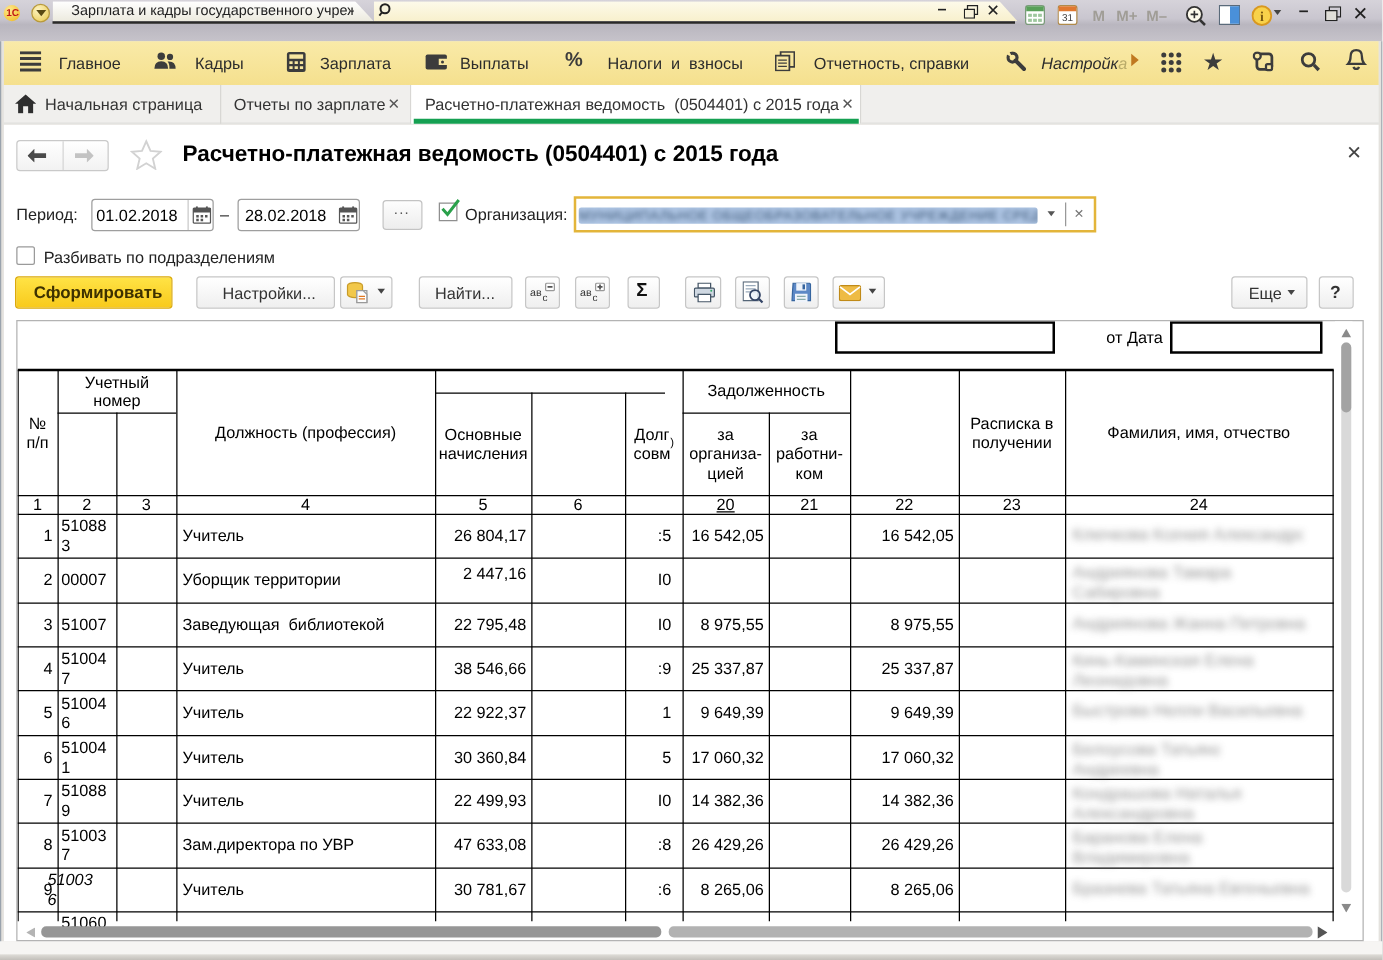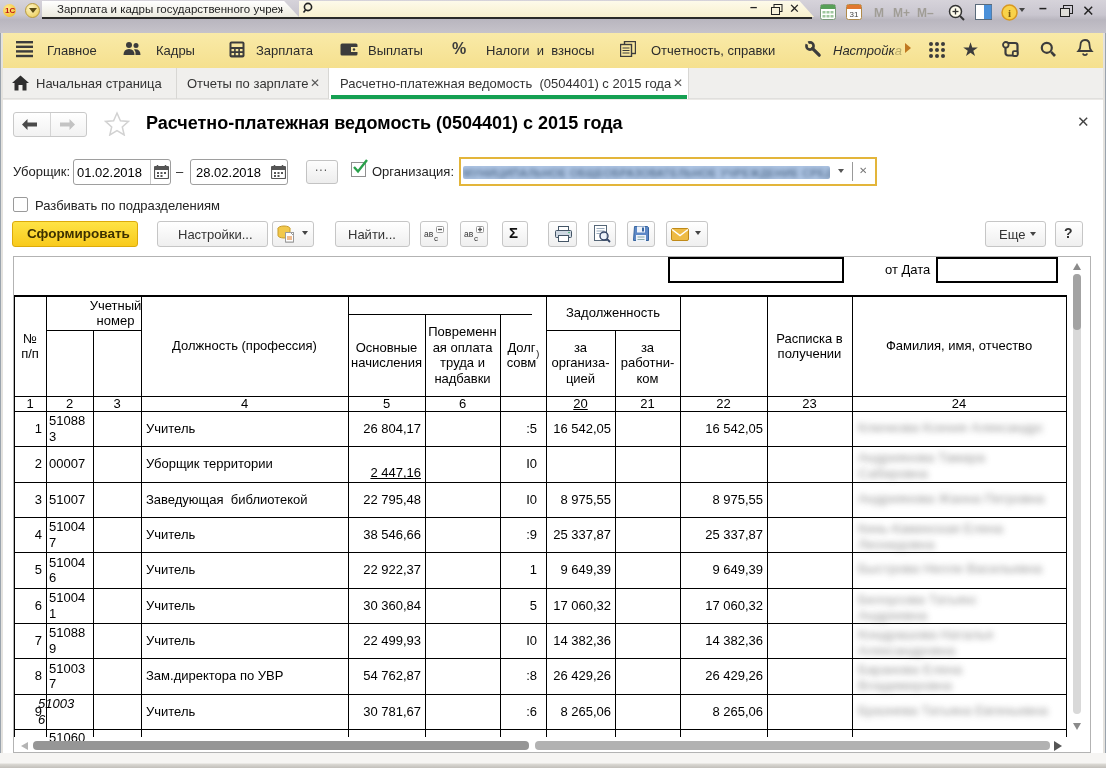--- a/index.html
+++ b/index.html
@@ -216,21 +216,21 @@
     </svg>
   <svg class="abs" style="left:60px;top:119px;" width="15" height="11">
       <path d="M9.5 0 L9.5 3.6 L0 3.6 L0 7.4 L9.5 7.4 L9.5 11 L15 5.5 Z" fill="#c3c3c3"></path>
     </svg>
   <svg class="abs" style="left:104px;top:111px;" width="26" height="25">
       <path d="M13 2 L16.4 9.7 L24.5 10.4 L18.3 15.9 L20.2 24 L13 19.6 L5.8 24 L7.7 15.9 L1.5 10.4 L9.6 9.7 Z" fill="#fff" stroke="#d2d2d2" stroke-width="1.5"></path>
     </svg>
   <div class="abs" style="left:146px;top:113px;font-size:18px;font-weight:bold;color:#000;">Расчетно-платежная ведомость (0504401) с 2015 года</div>
   <div class="abs" style="left:1077px;top:113px;font-size:15px;color:#444;">✕</div>
 
-  <div class="abs" style="left:13px;top:164px;font-size:13px;color:#222;">Уборщик:</div>
+  <div class="abs" style="left:13px;top:164px;font-size:13px;color:#222;">Период:</div>
   <div class="abs" style="left:73px;top:159px;width:98px;height:26px;border:1px solid #9e9e9e;border-radius:3px;background:#fff;"></div>
   <div class="abs" style="left:77px;top:165px;font-size:13px;color:#000;">01.02.2018</div>
   <svg class="abs" style="left:154px;top:165px;" width="15" height="14">
       <rect x="0.5" y="1.5" width="14" height="12" rx="1" fill="none" stroke="#555" stroke-width="1.2"></rect>
       <rect x="0.5" y="1.5" width="14" height="3.5" fill="#555"></rect>
       <line x1="3.5" y1="0" x2="3.5" y2="3" stroke="#555" stroke-width="1.5"></line>
       <line x1="11.5" y1="0" x2="11.5" y2="3" stroke="#555" stroke-width="1.5"></line>
       <g fill="#555">
         <rect x="3" y="7" width="2" height="2"></rect>
         <rect x="6.5" y="7" width="2" height="2"></rect>
@@ -381,24 +381,23 @@
       <div class="hl" style="top:260px;left:0px;width:1053px;height:1px;"></div>
       <div class="hl" style="top:295px;left:0px;width:1053px;height:1px;"></div>
       <div class="hl" style="top:331px;left:0px;width:1053px;height:1px;"></div>
       <div class="hl" style="top:366px;left:0px;width:1053px;height:1px;"></div>
       <div class="hl" style="top:401px;left:0px;width:1053px;height:1px;"></div>
       <div class="hl" style="top:437px;left:0px;width:1053px;height:1px;"></div>
       <div class="hl" style="top:472px;left:0px;width:1053px;height:1px;"></div>
     </div>
 
   <div class="cell" style="left:0;top:39px;width:32px;height:100px;">№<br>п/п</div>
-  <div class="cell" style="left:32px;top:39px;width:95px;height:34px;margin-left:22px;">Учетный<br>номер</div>
+  <div class="cell" style="left:32px;top:39px;width:95px;height:34px;">Учетный<br>номер</div>
   <div class="cell" style="left:127px;top:39px;width:207px;height:100px;">Должность (профессия)</div>
   <div class="cell" style="left:334px;top:57px;width:77px;height:82px;">Основные начисления</div>
-  <div class="cell" style="left:411px;top:57px;width:75px;height:82px;">Повременн ая оплата труда и надбавки</div>
   <div class="cell" style="left:486px;top:57px;width:46px;height:82px;">Долг<br>совм<span style="font-size:9px;vertical-align:4px;">)</span></div>
   <div class="cell" style="left:532px;top:39px;width:134px;height:34px;">Задолженность</div>
   <div class="cell" style="left:532px;top:73px;width:69px;height:66px;">за<br>организа-<br>цией</div>
   <div class="cell" style="left:601px;top:73px;width:65px;height:66px;">за<br>работни-<br>ком</div>
   <div class="cell" style="left:753px;top:39px;width:85px;height:100px;">Расписка в получении</div>
   <div class="cell" style="left:838px;top:39px;width:214px;height:100px;">Фамилия, имя, отчество</div>
 
   <div class="cell" style="left:0;top:139px;width:32px;height:15px;">1</div>
   <div class="cell" style="left:32px;top:139px;width:47px;height:15px;">2</div>
   <div class="cell" style="left:79px;top:139px;width:48px;height:15px;">3</div>
@@ -415,21 +414,21 @@
       <div class="cell num" style="left:0;top:154px;width:28px;height:35px;">1</div>
       <div class="cell lft" style="left:35px;top:154px;width:44px;height:35px;">51088 3</div>
       <div class="cell lft" style="left:132px;top:154px;width:200px;height:35px;">Учитель</div>
       <div class="cell num" style="left:334px;top:154px;width:73px;height:35px;">26 804,17</div>
       <div class="cell num" style="left:486px;top:154px;width:37px;height:35px;">:5</div>
       <div class="cell num" style="left:532px;top:154px;width:65px;height:35px;">16 542,05</div>
       <div class="cell num" style="left:666px;top:154px;width:83px;height:35px;">16 542,05</div>
       <div class="cell num" style="left:0;top:189px;width:28px;height:36px;">2</div>
       <div class="cell lft" style="left:35px;top:189px;width:44px;height:36px;">00007</div>
       <div class="cell lft" style="left:132px;top:189px;width:200px;height:36px;">Уборщик территории</div>
-      <div class="cell num" style="left:334px;top:198px;width:73px;height:36px;text-decoration:underline;">2 447,16</div>
+      <div class="cell num" style="left:334px;top:184px;width:73px;height:36px;">2 447,16</div>
       <div class="cell num" style="left:486px;top:189px;width:37px;height:36px;">I0</div>
       <div class="cell num" style="left:532px;top:189px;width:65px;height:36px;"></div>
       <div class="cell num" style="left:666px;top:189px;width:83px;height:36px;"></div>
       <div class="cell num" style="left:0;top:225px;width:28px;height:35px;">3</div>
       <div class="cell lft" style="left:35px;top:225px;width:44px;height:35px;">51007</div>
       <div class="cell lft" style="left:132px;top:225px;width:200px;height:35px;">Заведующая&nbsp; библиотекой</div>
       <div class="cell num" style="left:334px;top:225px;width:73px;height:35px;">22 795,48</div>
       <div class="cell num" style="left:486px;top:225px;width:37px;height:35px;">I0</div>
       <div class="cell num" style="left:532px;top:225px;width:65px;height:35px;">8 975,55</div>
       <div class="cell num" style="left:666px;top:225px;width:83px;height:35px;">8 975,55</div>
@@ -457,21 +456,21 @@
       <div class="cell num" style="left:0;top:366px;width:28px;height:35px;">7</div>
       <div class="cell lft" style="left:35px;top:366px;width:44px;height:35px;">51088 9</div>
       <div class="cell lft" style="left:132px;top:366px;width:200px;height:35px;">Учитель</div>
       <div class="cell num" style="left:334px;top:366px;width:73px;height:35px;">22 499,93</div>
       <div class="cell num" style="left:486px;top:366px;width:37px;height:35px;">I0</div>
       <div class="cell num" style="left:532px;top:366px;width:65px;height:35px;">14 382,36</div>
       <div class="cell num" style="left:666px;top:366px;width:83px;height:35px;">14 382,36</div>
       <div class="cell num" style="left:0;top:401px;width:28px;height:36px;">8</div>
       <div class="cell lft" style="left:35px;top:401px;width:44px;height:36px;">51003 7</div>
       <div class="cell lft" style="left:132px;top:401px;width:200px;height:36px;">Зам.директора по УВР</div>
-      <div class="cell num" style="left:334px;top:401px;width:73px;height:36px;">54 762,87</div>
+      <div class="cell num" style="left:334px;top:401px;width:73px;height:36px;">47 633,08</div>
       <div class="cell num" style="left:486px;top:401px;width:37px;height:36px;">:8</div>
       <div class="cell num" style="left:532px;top:401px;width:65px;height:36px;">26 429,26</div>
       <div class="cell num" style="left:666px;top:401px;width:83px;height:36px;">26 429,26</div>
       <div class="cell num" style="left:0;top:437px;width:28px;height:35px;">9</div>
       <div class="cell lft" style="left:24px;top:437px;width:44px;height:35px;font-style:italic;">51003 6</div>
       <div class="cell lft" style="left:132px;top:437px;width:200px;height:35px;">Учитель</div>
       <div class="cell num" style="left:334px;top:437px;width:73px;height:35px;">30 781,67</div>
       <div class="cell num" style="left:486px;top:437px;width:37px;height:35px;">:6</div>
       <div class="cell num" style="left:532px;top:437px;width:65px;height:35px;">8 265,06</div>
       <div class="cell num" style="left:666px;top:437px;width:83px;height:35px;">8 265,06</div>

